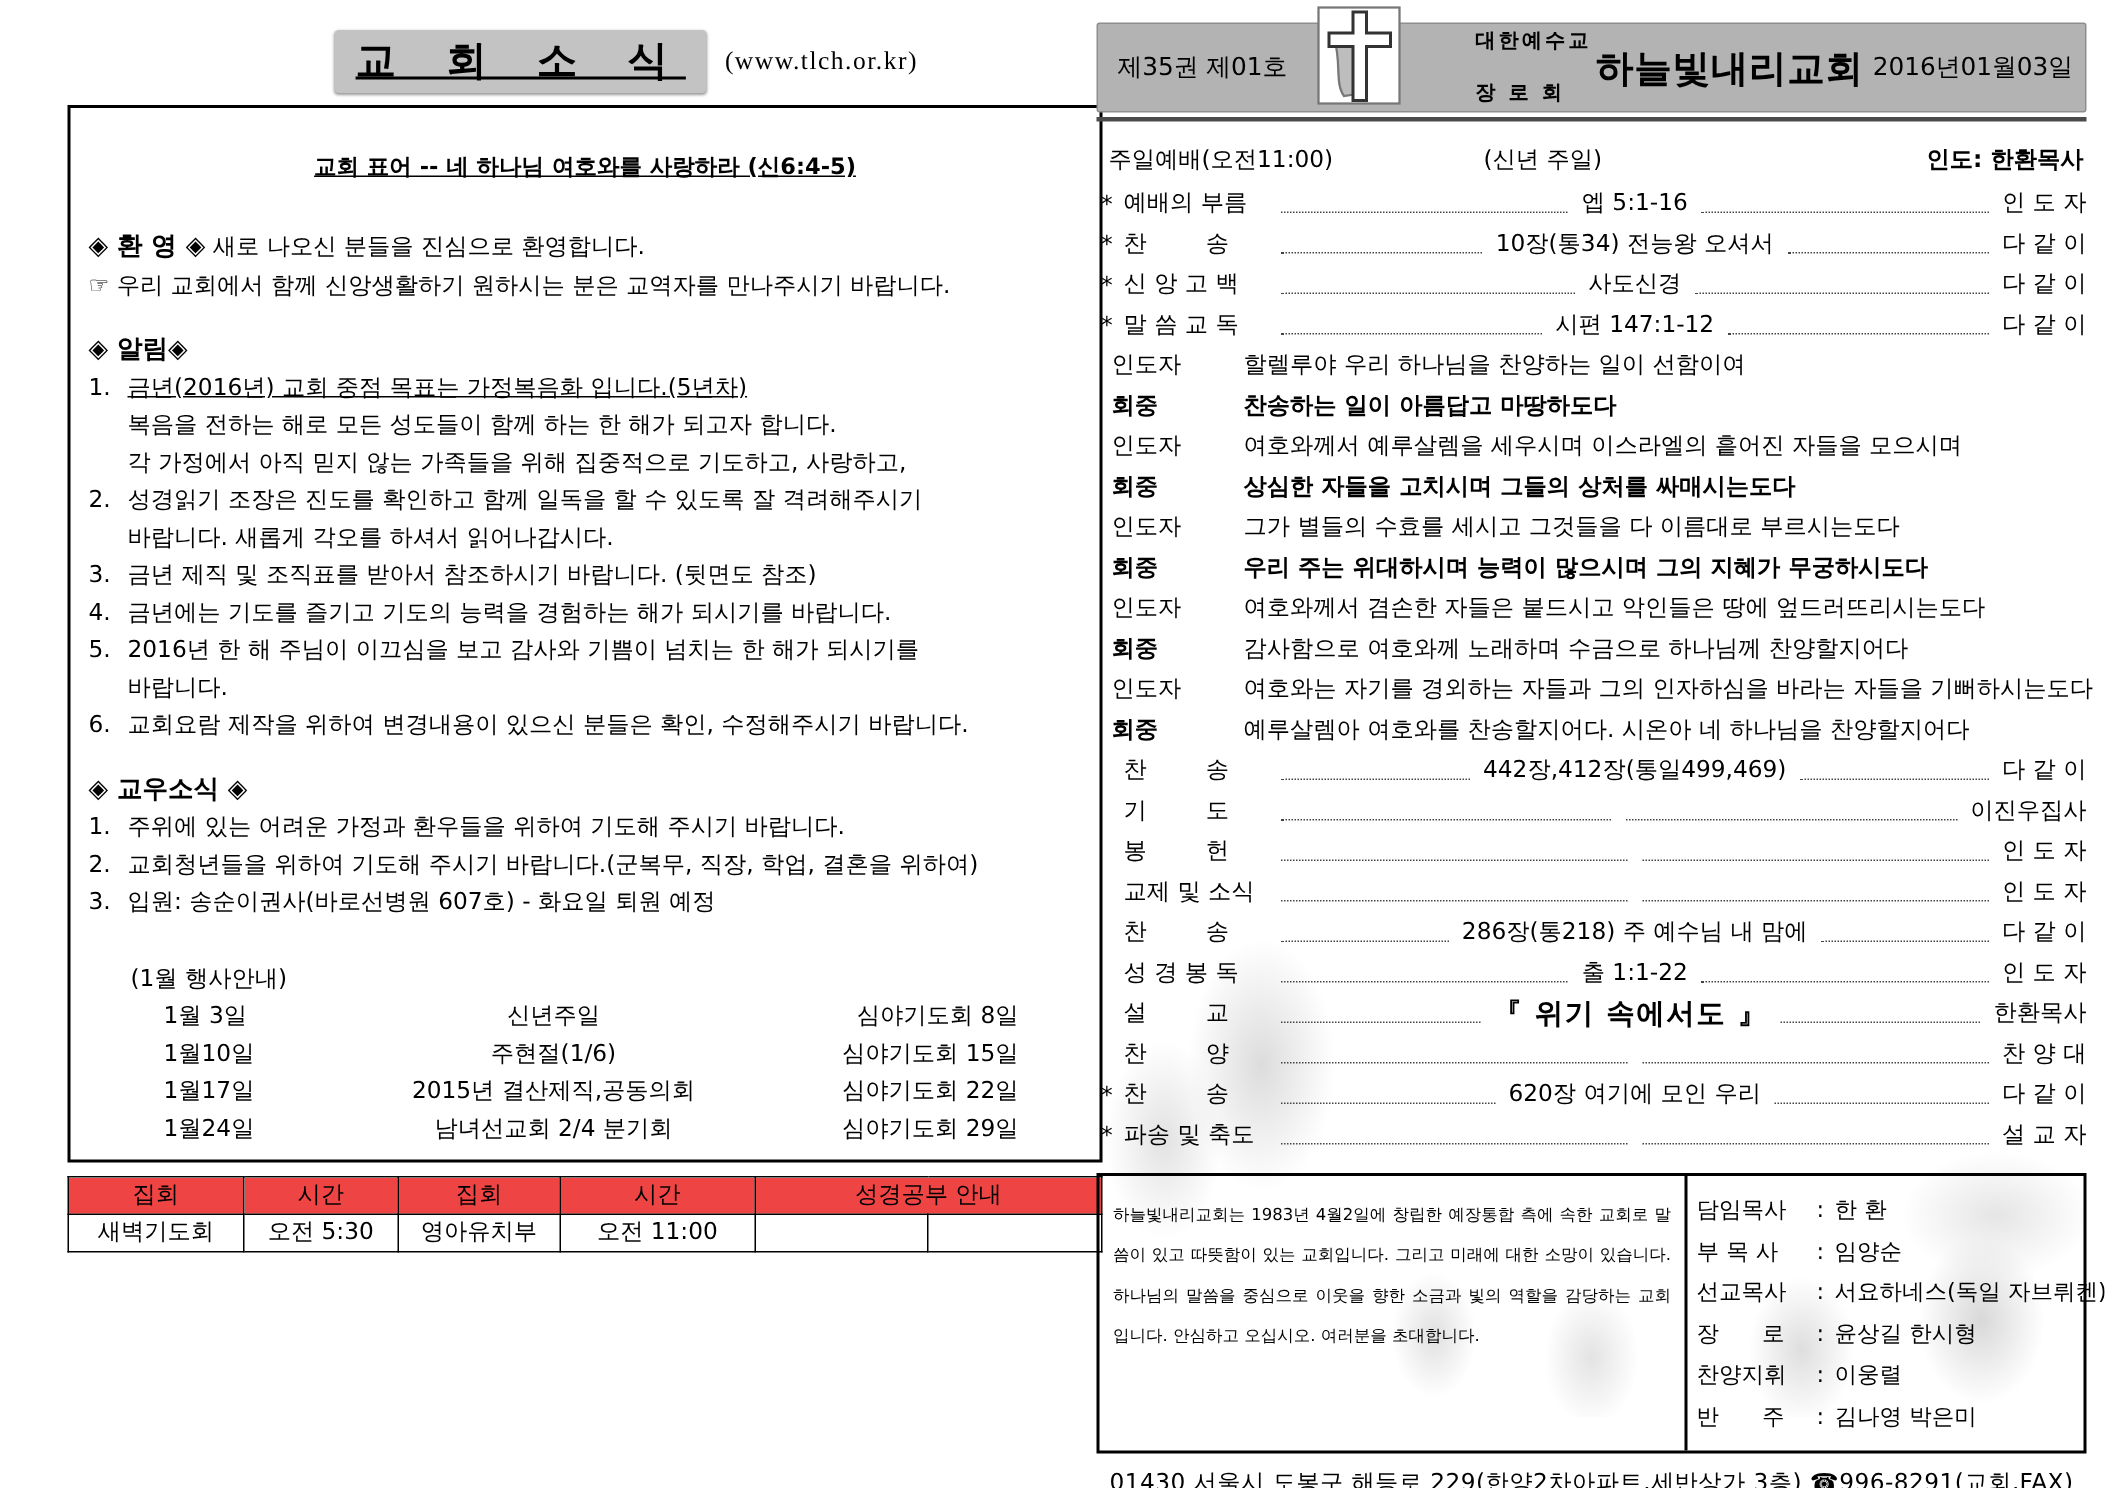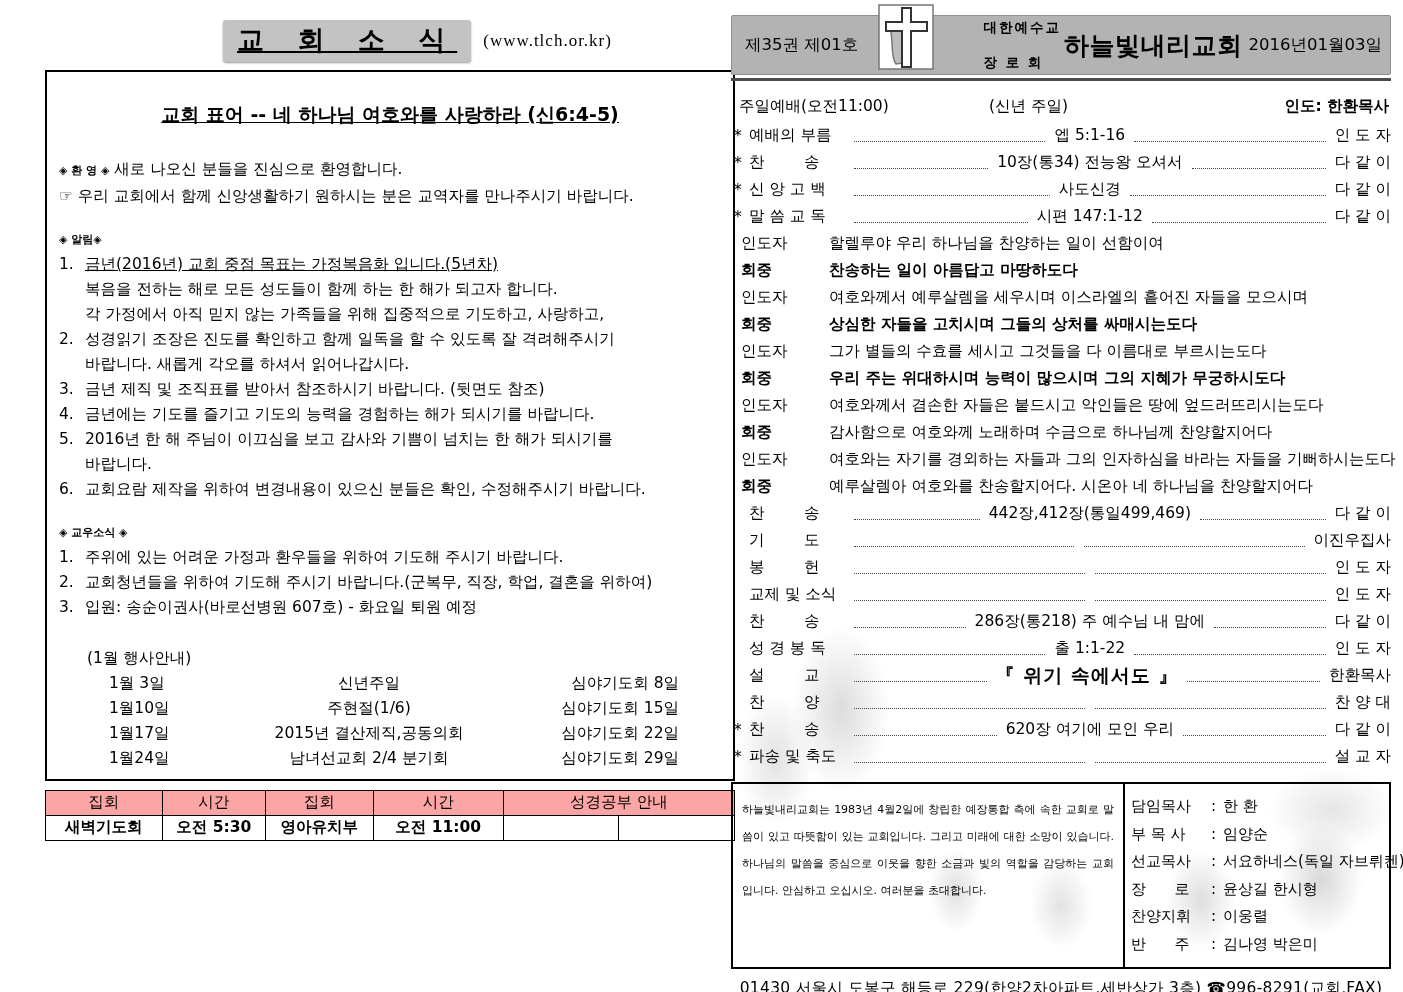--- a/index.html
+++ b/index.html
@@ -8,37 +8,37 @@
     font-family:"DejaVu Sans","Liberation Sans",sans-serif;overflow:hidden;
   }
   
   .left-page{position:absolute;left:45px;top:20px;width:690px;}
   .masthead{display:flex;align-items:center;justify-content:center;gap:12px;padding-left:55px;margin-bottom:8px;}
   .masthead-title{background:#c3c3c3;padding:2px 14px 4px;font-size:27px;font-weight:bold;
     letter-spacing:12px;text-decoration:underline;border-radius:3px;box-shadow:0 1px 2px #999;}
   .masthead-url{font-family:"Liberation Serif","DejaVu Serif",serif;font-size:17px;letter-spacing:1px;}
   .main-box{border:2px solid #000;padding:14px 12px 8px;min-height:666px;box-sizing:border-box;
     font-size:15.5px;line-height:25px;}
-  .motto{text-align:center;font-size:19px;font-weight:bold;text-decoration:underline;
+  .motto{text-align:center;font-size:15px;font-weight:bold;text-decoration:underline;
     margin:16px 0 30px;line-height:1.3;}
-  .sec-head{font-weight:bold;font-size:11px;}
+  .sec-head{font-weight:bold;font-size:17px;}
   .welcome-line{margin-bottom:1px;}
   .nsec{margin-top:18px;}
   .nline{display:flex;}
   .nnum{width:26px;flex:none;}
   .ntxt.u{text-decoration:underline;}
   .events{margin-top:26px;}
   .events-head{padding-left:28px;}
   .erow{display:flex;}
   .edate{margin-left:50px;width:120px;flex:none;}
   .eevent{width:280px;text-align:center;flex:none;}
   .eextra{margin-left:auto;margin-right:42px;}
   .schedule{width:100%;border-collapse:collapse;margin-top:9px;font-size:15.5px;table-layout:fixed;}
-  .schedule th,.schedule td{border:1.5px solid #000;height:24px;text-align:center;padding:0 2px;overflow:hidden;font-weight:bold;}
-  .schedule th{background:#fca5a5;font-weight:normal;}
+  .schedule th,.schedule td{border:1.5px solid #000;height:24px;text-align:center;padding:0 2px;overflow:hidden;}
+  .schedule th{background:#ef4444;font-weight:normal;}
   
   .right-page{position:absolute;left:731px;top:15px;width:660px;}
   .banner{background:#b3b3b3;border:1px solid #8e8e8e;height:58px;display:flex;align-items:center;border-radius:2px;}
   .banner-vol{font-size:16.5px;padding-left:13px;white-space:pre;}
   .banner-logo{margin-left:20px;margin-top:-12px;flex:none;}
   .banner-denom{margin-left:9px;font-size:13.5px;font-weight:bold;line-height:1.3;letter-spacing:2px;white-space:pre;}
   .banner-name{font-size:25px;font-weight:bold;margin-left:3px;letter-spacing:0.5px;white-space:nowrap;}
   .banner-date{font-size:16.5px;margin-left:auto;padding-right:8px;white-space:nowrap;}
   .banner-rule{height:3px;background:#4b4b4b;margin-top:3px;}
   .worship{margin-top:15px;font-size:15.5px;position:relative;z-index:2;}

